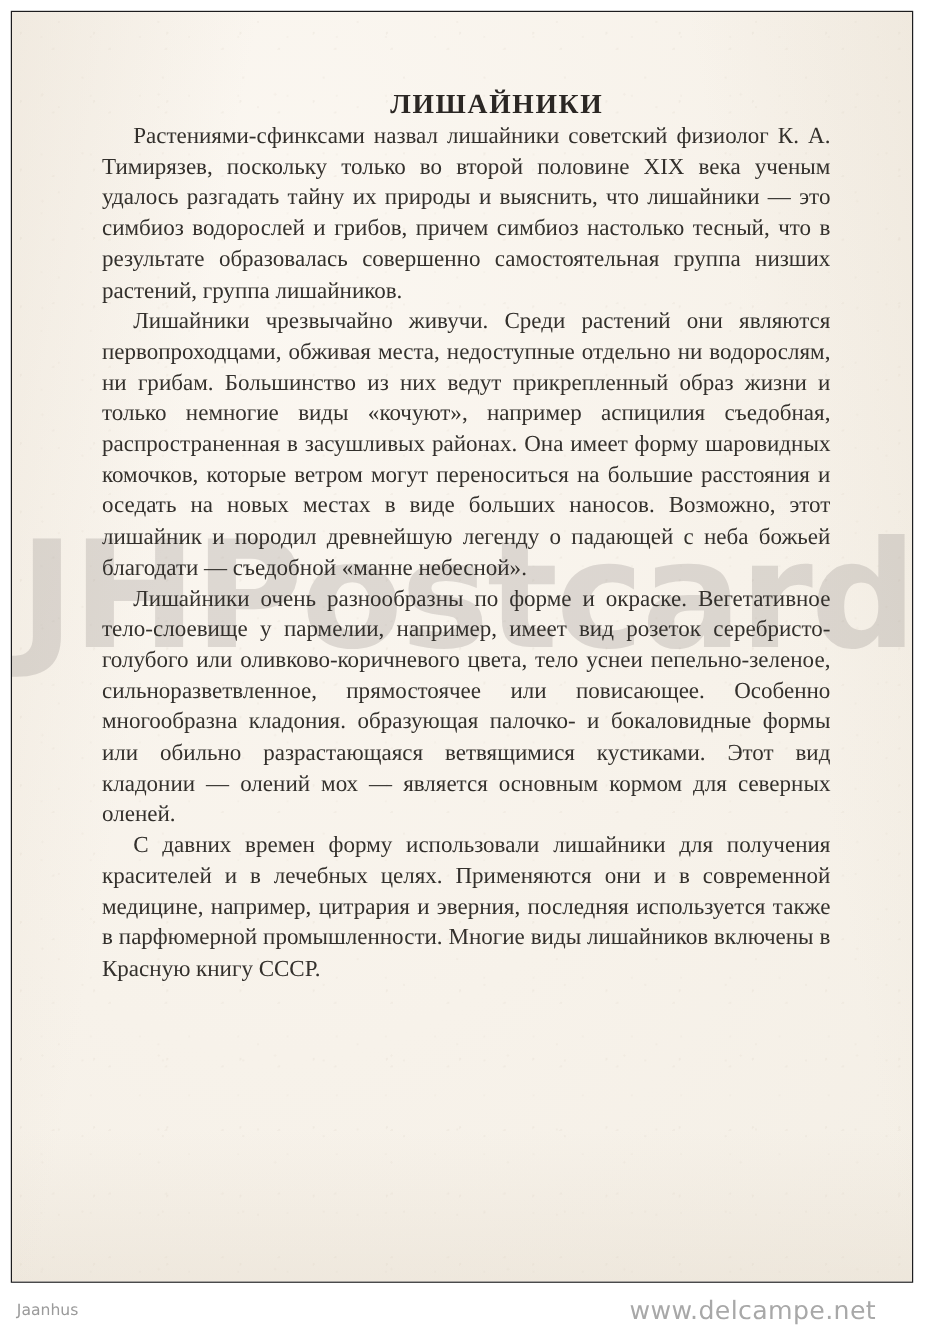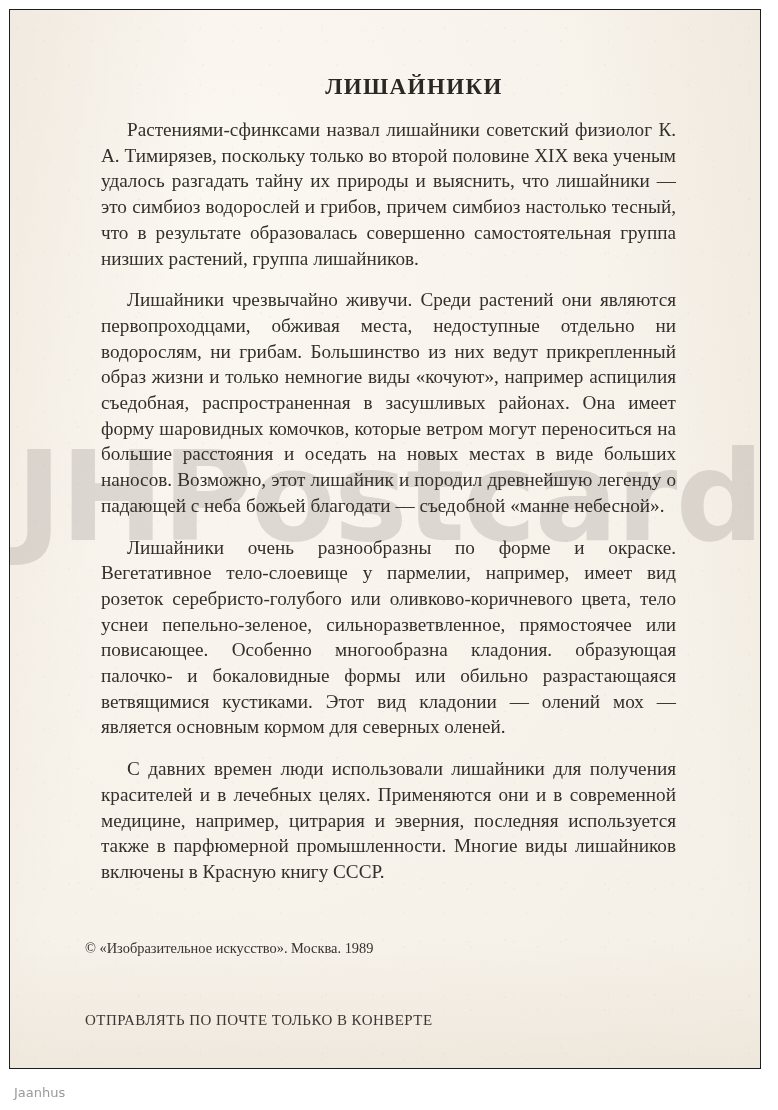--- a/index.html
+++ b/index.html
@@ -103,21 +103,21 @@
     position: absolute;
     left: 75px;
     top: 91px;
     width: 607px;
     text-align: justify;
     font-size: 19.2px;
     line-height: 25.7px;
     color: #33302c;
   }
   #body-text p {
-    margin: 16px;
+    margin: 0;
     text-indent: 26px;
   }
   #body-text p.caption {
     margin-top: 18px;
   }
   .ital { font-style: italic; }
 
   
   #imprint {
     position: absolute;
@@ -178,28 +178,27 @@
     <div id="watermark">JHPostcards</div>
 
     <div id="content">
 
       <h1 id="card-title">ЛИШАЙНИКИ</h1>
 
       <div id="body-text">
         <p>Растениями-сфинксами назвал лишайники советский физиолог К. А. Тимирязев, поскольку только во второй половине XIX века ученым удалось разгадать тайну их природы и выяснить, что лишайники — это симбиоз водорослей и грибов, причем симбиоз настолько тесный, что в результате образовалась совершенно самостоятельная группа низших растений, группа лишайников.</p>
         <p>Лишайники чрезвычайно живучи. Среди растений они являются первопроходцами, обживая места, недоступные отдельно ни водорослям, ни грибам. Большинство из них ведут прикрепленный образ жизни и только немногие виды «кочуют», например аспицилия съедобная, распространенная в засушливых районах. Она имеет форму шаровидных комочков, которые ветром могут переноситься на большие расстояния и оседать на новых местах в виде больших наносов. Возможно, этот лишайник и породил древнейшую легенду о падающей с неба божьей благодати — съедобной «манне небесной».</p>
         <p>Лишайники очень разнообразны по форме и окраске. Вегетативное тело-слоевище у пармелии, например, имеет вид розеток серебристо-голубого или оливково-коричневого цвета, тело уснеи пепельно-зеленое, сильноразветвленное, прямостоячее или повисающее. Особенно многообразна кладония. образующая палочко- и бокаловидные формы или обильно разрастающаяся ветвящимися кустиками. Этот вид кладонии — олений мох — является основным кормом для северных оленей.</p>
-        <p>С давних времен люди использовали лишайники для получения красителей и в лечебных целях. Применяются они и в современной медицине, например, цитрария и эверния, последняя используется также в парфюмерной промышленности. Многие виды лишайников включены в Красную книгу СССР.</p>
+        <p>С давних времен форму использовали лишайники для получения красителей и в лечебных целях. Применяются они и в современной медицине, например, цитрария и эверния, последняя используется также в парфюмерной промышленности. Многие виды лишайников включены в Красную книгу СССР.</p>
       </div>
 
       <div id="imprint">
-        <div>© «Изобразительное искусство». Москва. 1989</div>
       </div>
 
-      <div id="mail-notice">ОТПРАВЛЯТЬ ПО ПОЧТЕ ТОЛЬКО В КОНВЕРТЕ</div>
 
     </div>
   </div>
 </div>
 
 <div id="bottom-bar">
   <div id="uploader-name">Jaanhus</div>
+  <div id="site-credit">www.delcampe.net</div>
 </div>
 
 </body></html>

